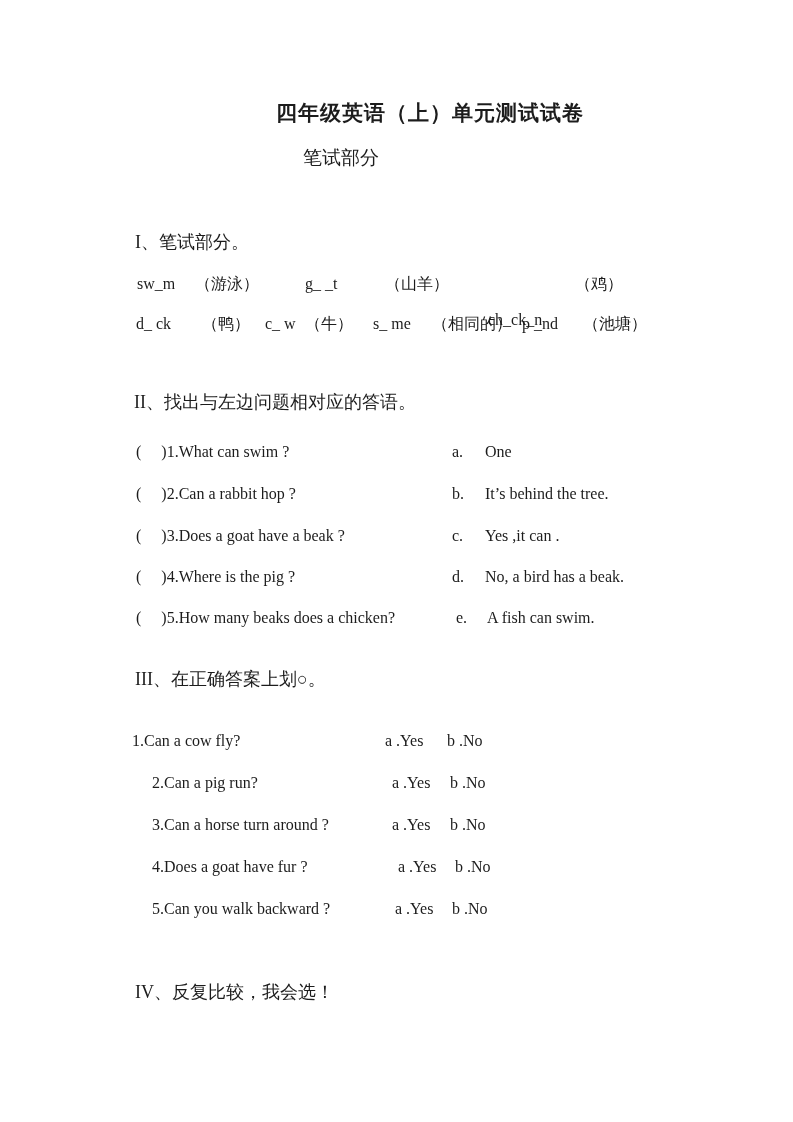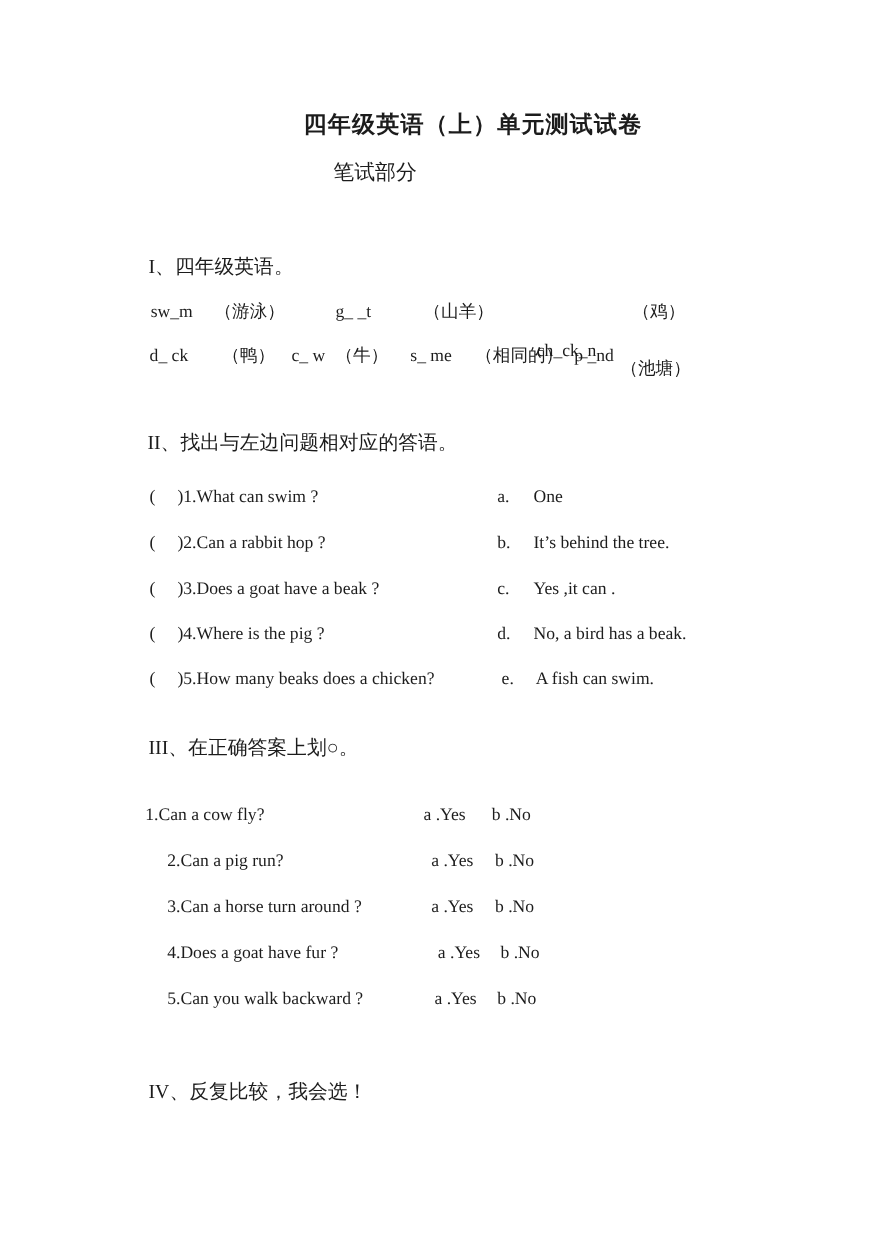--- a/index.html
+++ b/index.html
@@ -50,40 +50,40 @@
   }
 </style>
 </head>
 <body>
 
 <div class="page">
 
   <div class="doc-title" style="top:100px; left:245px;margin-left:31px;">四年级英语（上）单元测试试卷</div>
   <div class="doc-subtitle" style="top:146px; left:303px;">笔试部分</div>
 
-  <div class="sec-heading" style="top:231px; left:135px;">I、四年级英语。</div>
+  <div class="sec-heading" style="top:231px; left:135px;">I、笔试部分。</div>
 
   <div class="line" style="top:273px;">
     <span style="left:137px;">sw_m</span>
     <span style="left:195px;">（游泳）</span>
     <span style="left:305px;">g_ _t</span>
     <span style="left:385px;">（山羊）</span>
     <span style="left:488px;margin-top:36px;">ch_ck_n</span>
     <span style="left:575px;">（鸡）</span>
   </div>
 
   <div class="line" style="top:313px;">
     <span style="left:136px;">d_ ck</span>
     <span style="left:202px;">（鸭）</span>
     <span style="left:265px;">c_ w</span>
     <span style="left:305px;">（牛）</span>
     <span style="left:373px;">s_ me</span>
     <span style="left:432px;">（相同的）</span>
     <span style="left:522px;">p _nd</span>
-    <span style="left:564px;margin-top:12px;">（池塘）</span>
+    <span style="left:583px;">（池塘）</span>
   </div>
 
   <div class="sec-heading" style="top:391px; left:134px;">II、找出与左边问题相对应的答语。</div>
 
   <div class="line" style="top:441px;">
     <span style="left:136px;">(　 )1.What can swim ?</span>
     <span style="left:452px;">a.</span>
     <span style="left:485px;">One</span>
   </div>
   <div class="line" style="top:483px;">

